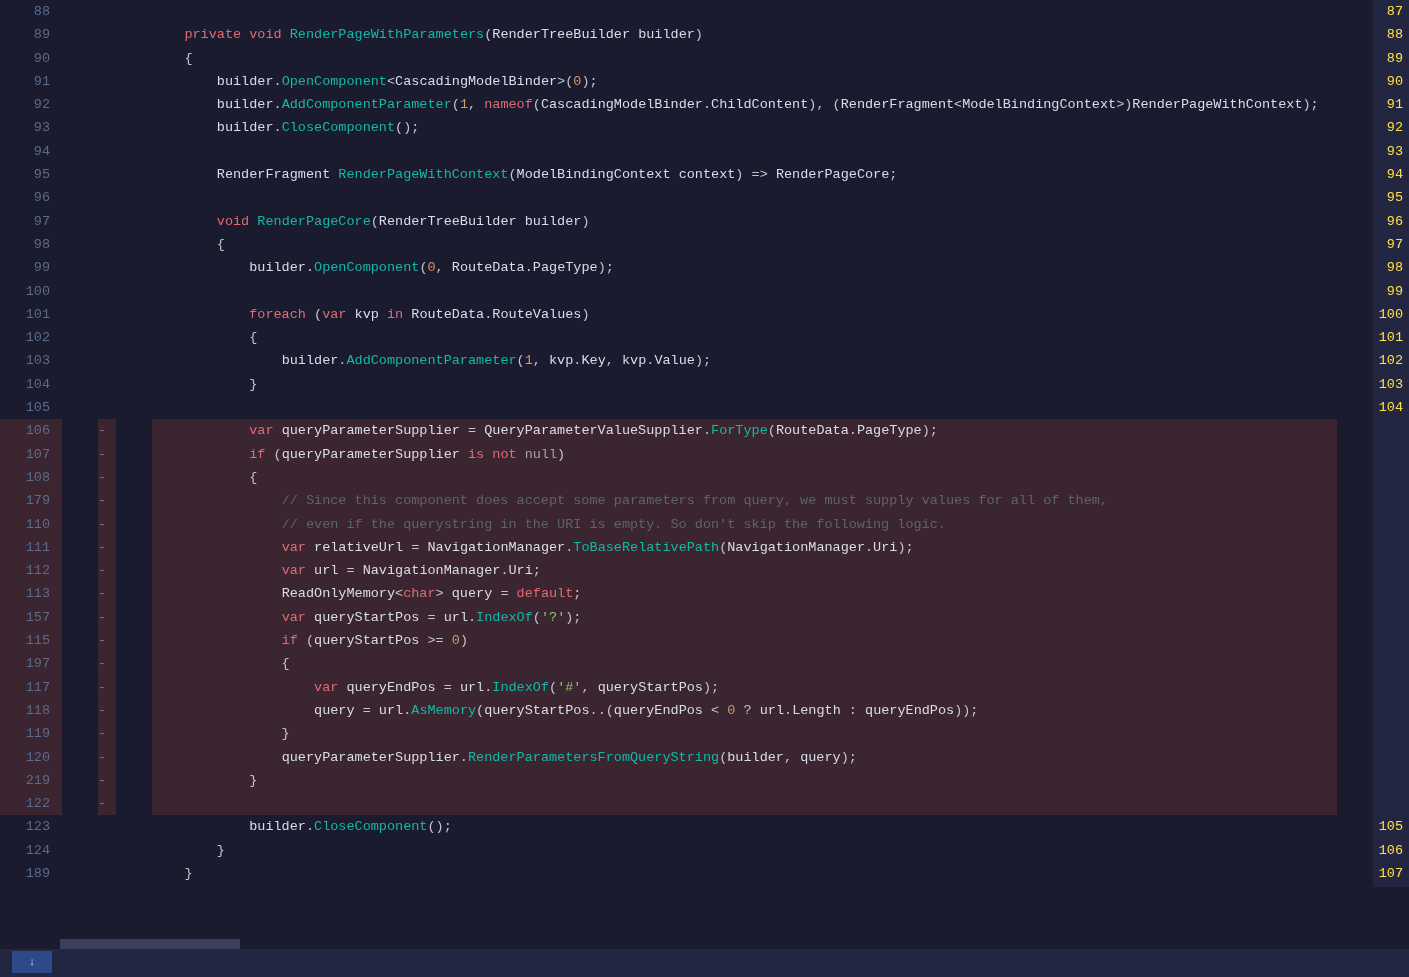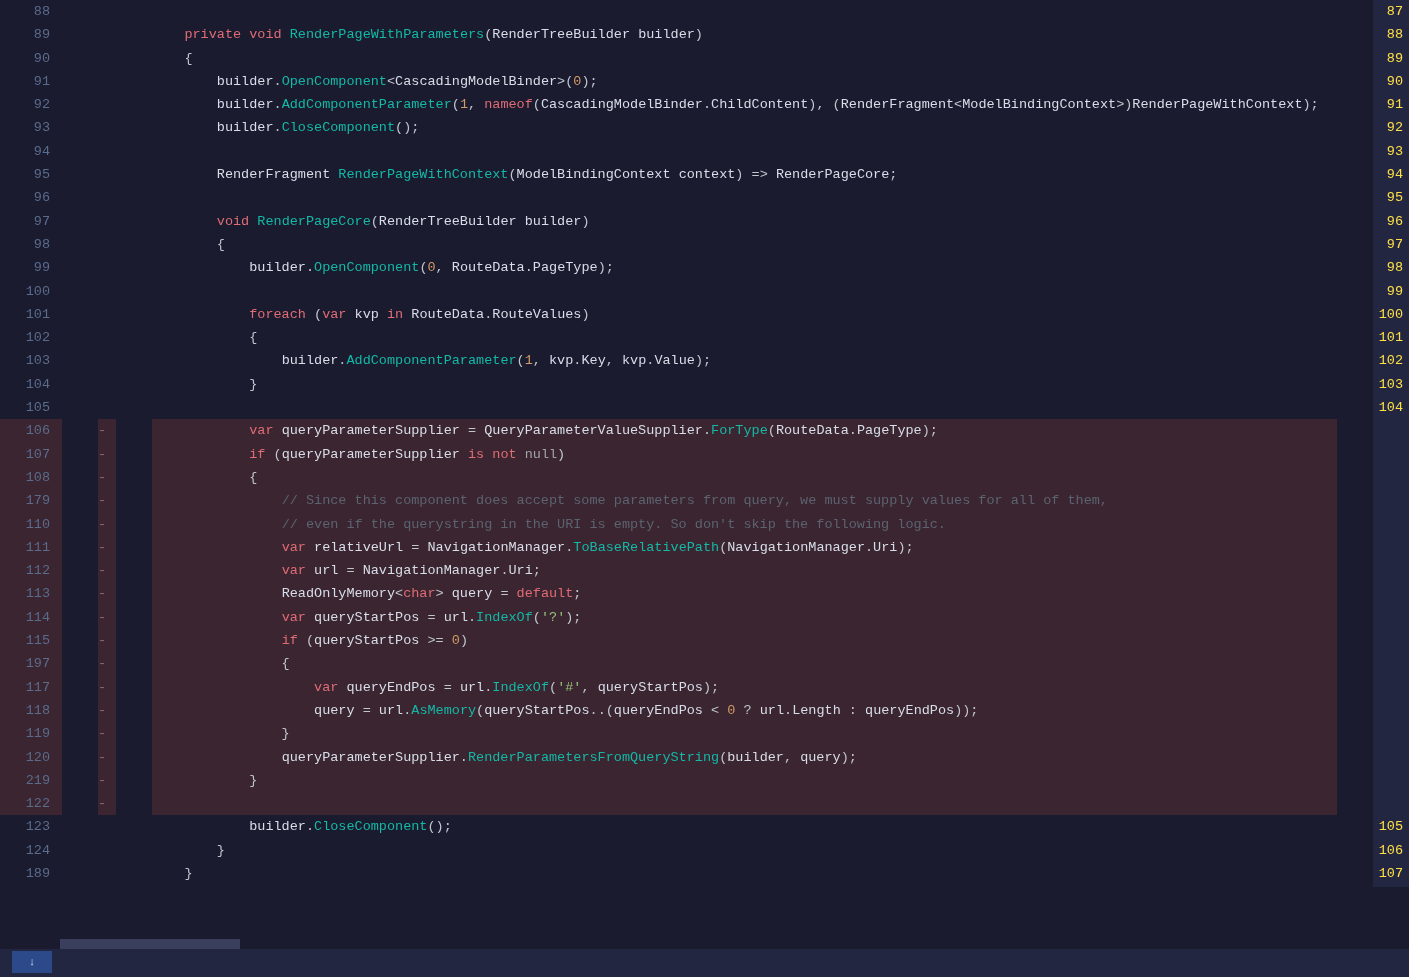--- a/index.html
+++ b/index.html
@@ -149,21 +149,21 @@
       <div class="ln">104</div>
       <div class="ln">105</div>
       <div class="ln del-ln">106</div>
       <div class="ln del-ln">107</div>
       <div class="ln del-ln">108</div>
       <div class="ln del-ln">179</div>
       <div class="ln del-ln">110</div>
       <div class="ln del-ln">111</div>
       <div class="ln del-ln">112</div>
       <div class="ln del-ln">113</div>
-      <div class="ln del-ln">114</div>
+      <div class="ln del-ln">157</div>
       <div class="ln del-ln">115</div>
       <div class="ln del-ln">197</div>
       <div class="ln del-ln">117</div>
       <div class="ln del-ln">118</div>
       <div class="ln del-ln">119</div>
       <div class="ln del-ln">120</div>
       <div class="ln del-ln">219</div>
       <div class="ln del-ln">122</div>
       <div class="ln">123</div>
       <div class="ln">124</div>

